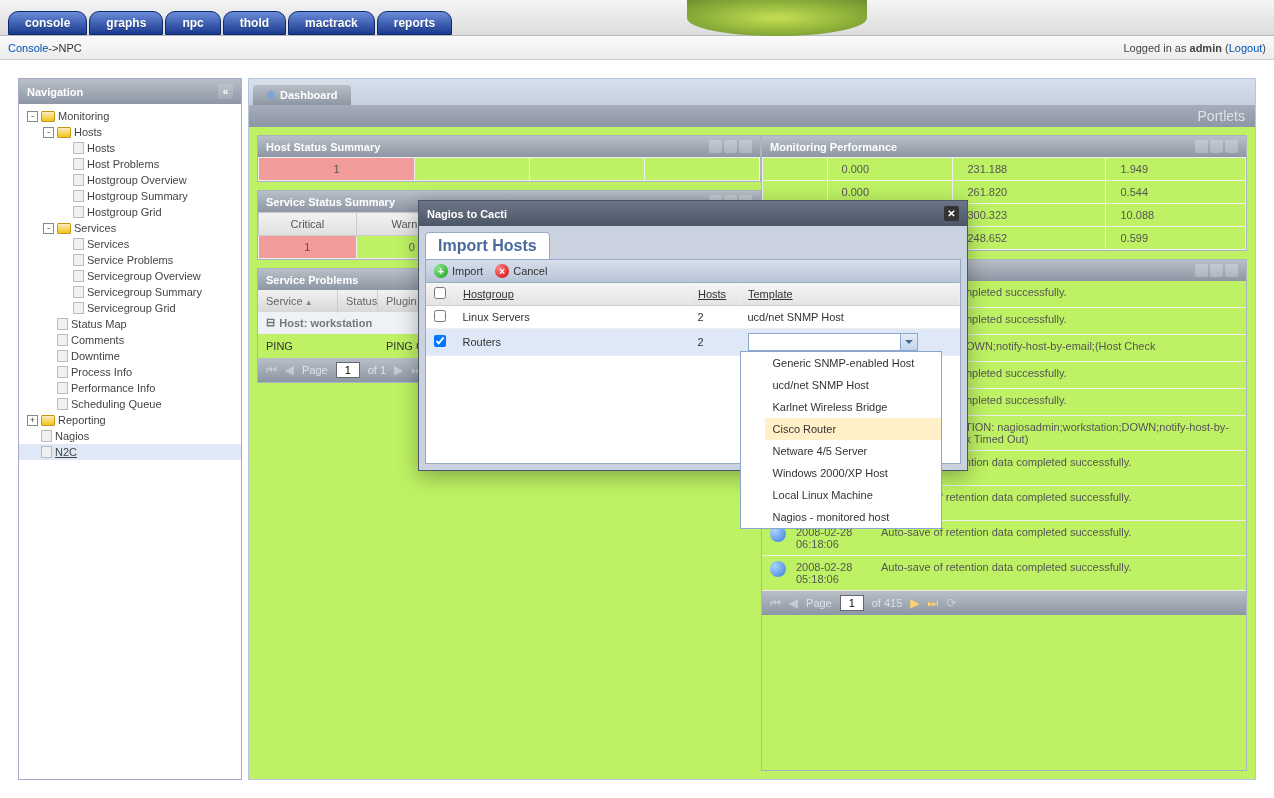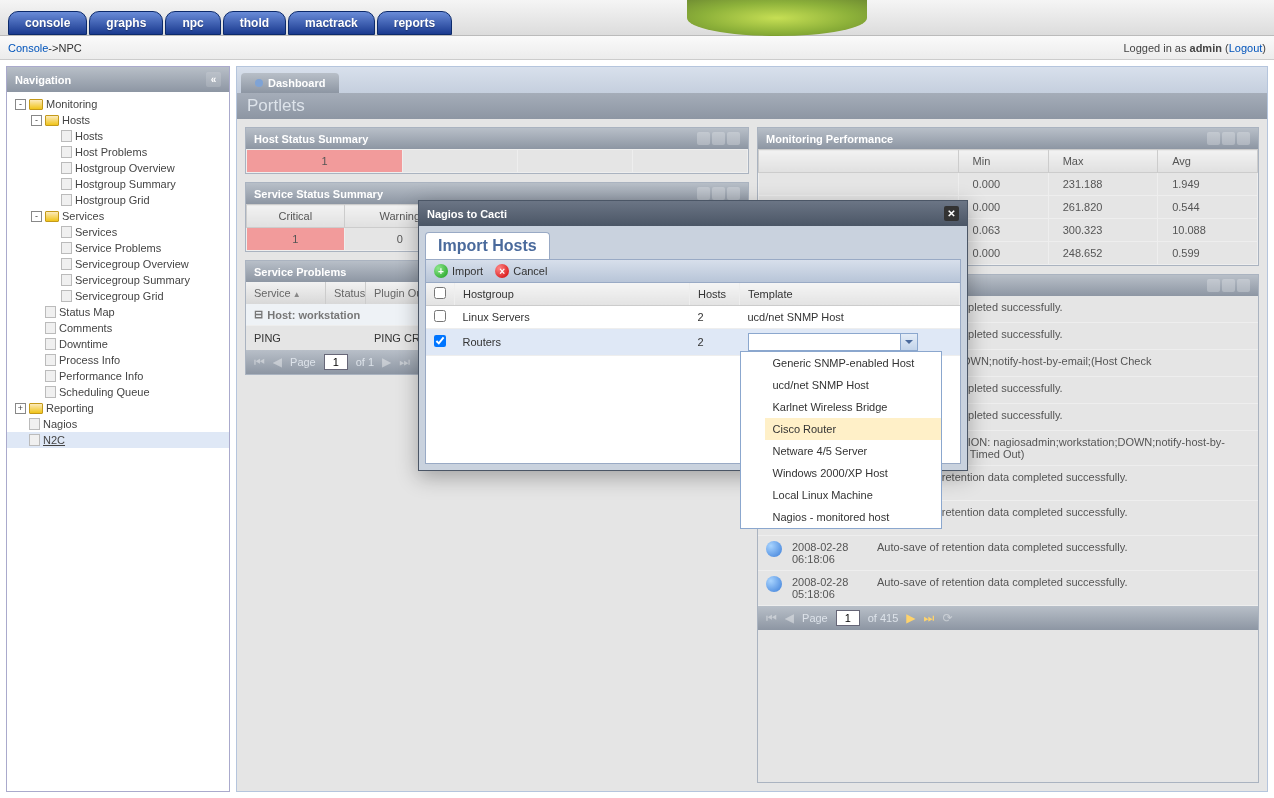--- a/index.html
+++ b/index.html
@@ -6,39 +6,39 @@
 body { font-family: Arial, Helvetica, sans-serif; font-size: 11px; color: #333; background: #fff; overflow: hidden; }
 .topbar { height: 36px; background: linear-gradient(to bottom, #f5f5f5, #dcdcdc); border-bottom: 1px solid #bbb; display: flex; align-items: flex-end; padding: 0 8px; position: relative; }
 .topbar .tabs { display: flex; gap: 2px; }
 .tab-btn { background: linear-gradient(to bottom, #6a8cd8, #1a3a8f); color: #fff; padding: 4px 16px; border-radius: 10px 10px 0 0; font-size: 12px; font-weight: bold; cursor: pointer; border: 1px solid #0c2a6b; text-shadow: 0 1px 1px rgba(0,0,0,.3); }
 .topbar .right-icons { margin-left: auto; display: flex; gap: 3px; align-items: center; }
 .icon-btn { background: linear-gradient(to bottom, #6a8cd8, #1a3a8f); color: #fff; width: 28px; height: 22px; border-radius: 8px 8px 0 0; display: flex; align-items: center; justify-content: center; cursor: pointer; border: 1px solid #0c2a6b; }
 .green-swirl { position: absolute; left: 50%; top: 0; width: 180px; height: 36px; transform: translateX(50px); background: radial-gradient(ellipse at center, #c0dd3a 0%, #7ba61a 60%, #5a7d10 100%); border-radius: 0 0 50% 50%; opacity: 0.85; }
 .breadcrumb-bar { height: 24px; background: linear-gradient(to bottom, #fafafa, #ececec); border-bottom: 1px solid #ccc; display: flex; align-items: center; padding: 0 8px; font-size: 11px; }
 .breadcrumb-bar a { color: #0054bb; text-decoration: none; }
 .breadcrumb-bar .login-info { margin-left: auto; color: #444; }
-.main { display: flex; height: calc(100vh - 60px); padding: 6px; gap: 6px; background: #fff; }
+.main { display: flex; height: calc(100vh - 60px); padding: 18px; gap: 6px; background: #fff; }
 .nav-panel { width: 224px; border: 1px solid #aac; display: flex; flex-direction: column; background: #fff; }
 .panel-header { background: linear-gradient(to bottom, #b8bfc8, #8d96a3); color: #fff; padding: 5px 8px; font-weight: bold; font-size: 11px; display: flex; align-items: center; }
 .panel-header .collapse-btn { margin-left: auto; cursor: pointer; width: 15px; height: 15px; background: rgba(255,255,255,.15); border-radius: 2px; display: flex; align-items: center; justify-content: center; font-size: 10px; }
 .tree { padding: 4px 0; overflow-y: auto; flex: 1; }
 .tree-node { padding: 2px 4px 2px 8px; display: flex; align-items: center; gap: 3px; cursor: pointer; color: #444; }
 .tree-node .toggle { width: 11px; height: 11px; border: 1px solid #888; background: #fff; font-size: 9px; line-height: 9px; text-align: center; color: #444; }
 .tree-node .spacer { width: 11px; display: inline-block; }
 .tree-node .folder { width: 14px; height: 11px; background: linear-gradient(to bottom, #fceabb, #f0c419); border: 1px solid #c49a1a; border-radius: 1px; }
 .tree-node .page { width: 11px; height: 12px; background: #f0f0f0; border: 1px solid #bbb; }
 .indent-1 { padding-left: 24px; }
 .indent-2 { padding-left: 40px; }
 .tree-node.selected { background: #dfe8f6; text-decoration: underline; }
 .content { flex: 1; display: flex; flex-direction: column; border: 1px solid #b5c5dd; }
 .content-tabs { background: linear-gradient(to bottom, #d8e0ec, #c5cfde); height: 26px; display: flex; align-items: flex-end; padding: 0 4px; }
 .content-tab { background: linear-gradient(to bottom, #b8bfc8, #8d96a3); color: #fff; padding: 4px 14px; border-radius: 4px 4px 0 0; font-weight: bold; font-size: 11px; display: flex; align-items: center; gap: 5px; }
 .content-tab .dot { width: 8px; height: 8px; background: #7fa3d5; border-radius: 50%; }
-.portlets-bar { background: linear-gradient(to bottom, #a5adb9, #8d96a3); color: #dde3ea; text-align: left; padding: 3px 10px; font-size: 17px; }
-.dash-body { flex: 1; display: flex; gap: 8px; padding: 8px; background: #e5e5e5; overflow: hidden; position: relative; }
+.portlets-bar { background: linear-gradient(to bottom, #a5adb9, #8d96a3); color: #dde3ea; text-align: right; padding: 3px 10px; font-size: 14px; }
+.dash-body { flex: 1; display: flex; padding: 8px; background: #bef264; overflow: hidden; position: relative; }
 .dash-col { display: flex; flex-direction: column; gap: 8px; }
 .dash-col.left { width: 504px; }
 .dash-col.right { flex: 1; min-width: 0; }
 .portlet { border: 1px solid #aab3c0; display: flex; flex-direction: column; }
 .portlet-hdr { background: linear-gradient(to bottom, #b8bfc8, #8d96a3); color: #fff; padding: 4px 8px; font-size: 11px; font-weight: bold; display: flex; align-items: center; }
 .portlet-hdr .tools { margin-left: auto; display: flex; gap: 2px; }
 .portlet-hdr .tool-ic { width: 13px; height: 13px; background: rgba(255,255,255,.25); border-radius: 2px; cursor: pointer; }
 .ptable { width: 100%; border-collapse: collapse; font-size: 11px; }
 .ptable th { background: linear-gradient(to bottom, #f2f2f2, #e0e0e0); color: #555; padding: 5px 8px; border: 1px solid #ccc; font-weight: normal; text-align: center; }
 .ptable td { padding: 5px 8px; border: 1px solid #eee; text-align: center; color: #555; }
@@ -64,21 +64,21 @@
 .modal-body { padding: 6px; background: #c9d2de; }
 .inner-tabs { display: flex; }
 .inner-tab { background: #fff; border: 1px solid #99aac5; border-bottom: none; border-radius: 4px 4px 0 0; padding: 4px 12px; color: #4a6a9c; font-weight: bold; font-size: 16px; }
 .inner-panel { border: 1px solid #99aac5; background: #fff; }
 .toolbar { background: linear-gradient(to bottom, #d7dfeb, #b8c5d8); padding: 4px 8px; display: flex; gap: 12px; align-items: center; border-bottom: 1px solid #99aac5; }
 .toolbar .tbtn { display: flex; align-items: center; gap: 4px; color: #333; cursor: pointer; font-size: 11px; }
 .tb-ic { width: 14px; height: 14px; border-radius: 50%; display: flex; align-items: center; justify-content: center; font-size: 10px; color: #fff; font-weight: bold; }
 .tb-add { background: radial-gradient(circle at 30% 30%, #8de88d, #1a9c1a); }
 .tb-cancel { background: radial-gradient(circle at 30% 30%, #ff8686, #d00000); }
 .grid-table { width: 100%; border-collapse: collapse; font-size: 11px; }
-.grid-table th { background: linear-gradient(to bottom, #f5f5f5, #e3e3e3); text-align: left; padding: 4px 8px; border-bottom: 1px solid #ccc; border-right: 1px solid #eee; color: #333; font-weight: normal; }
+.grid-table th { background: linear-gradient(to bottom, #f5f5f5, #e3e3e3); text-align: left; padding: 4px 8px; border-bottom: 1px solid #ccc; border-right: 1px solid #eee; color: #333; font-weight: normal; text-decoration: underline; }
 .grid-table td { padding: 4px 8px; border-bottom: 1px solid #eee; color: #333; }
 .grid-table tr.selected-row td { background: #dfe8f6; }
 .grid-table input[type=checkbox] { width: 12px; height: 12px; }
 .template-cell { position: relative; }
 .combo { width: 170px; height: 18px; border: 1px solid #8ba7ce; background: #fff; display: flex; }
 .combo-input { flex: 1; border: none; padding: 0 4px; font-size: 11px; outline: none; }
 .combo-trigger { width: 17px; background: linear-gradient(to bottom, #e4ecf7, #c3d4ea); border-left: 1px solid #8ba7ce; display: flex; align-items: center; justify-content: center; cursor: pointer; }
 .combo-trigger::after { content: ''; border: 4px solid transparent; border-top-color: #4a6a9c; margin-top: 4px; }
 .dropdown { position: absolute; top: 22px; left: 0; width: 202px; background: #fff; border: 1px solid #8ba7ce; z-index: 100; max-height: 220px; overflow-y: auto; padding-left: 24px; }
 .dd-item { padding: 5px 8px; cursor: pointer; color: #333; }
@@ -329,26 +329,20 @@
           <div class="portlet-hdr">
               <span>Monitoring Performance</span>
               <span class="tools">
                 <span class="tool-ic"></span>
                 <span class="tool-ic"></span>
                 <span class="tool-ic"></span>
               </span>
             </div>
           <table class="ptable mp-table">
             <tbody>
-                <tr>
-                  <th style="width:40%"></th>
-                  <th>Min</th>
-                  <th>Max</th>
-                  <th>Avg</th>
-                </tr>
             <tr>
                   <td></td>
                   <td>0.000</td>
                   <td>231.188</td>
                   <td>1.949</td>
                 </tr>
             <tr>
                   <td></td>
                   <td>0.000</td>
                   <td>261.820</td>

